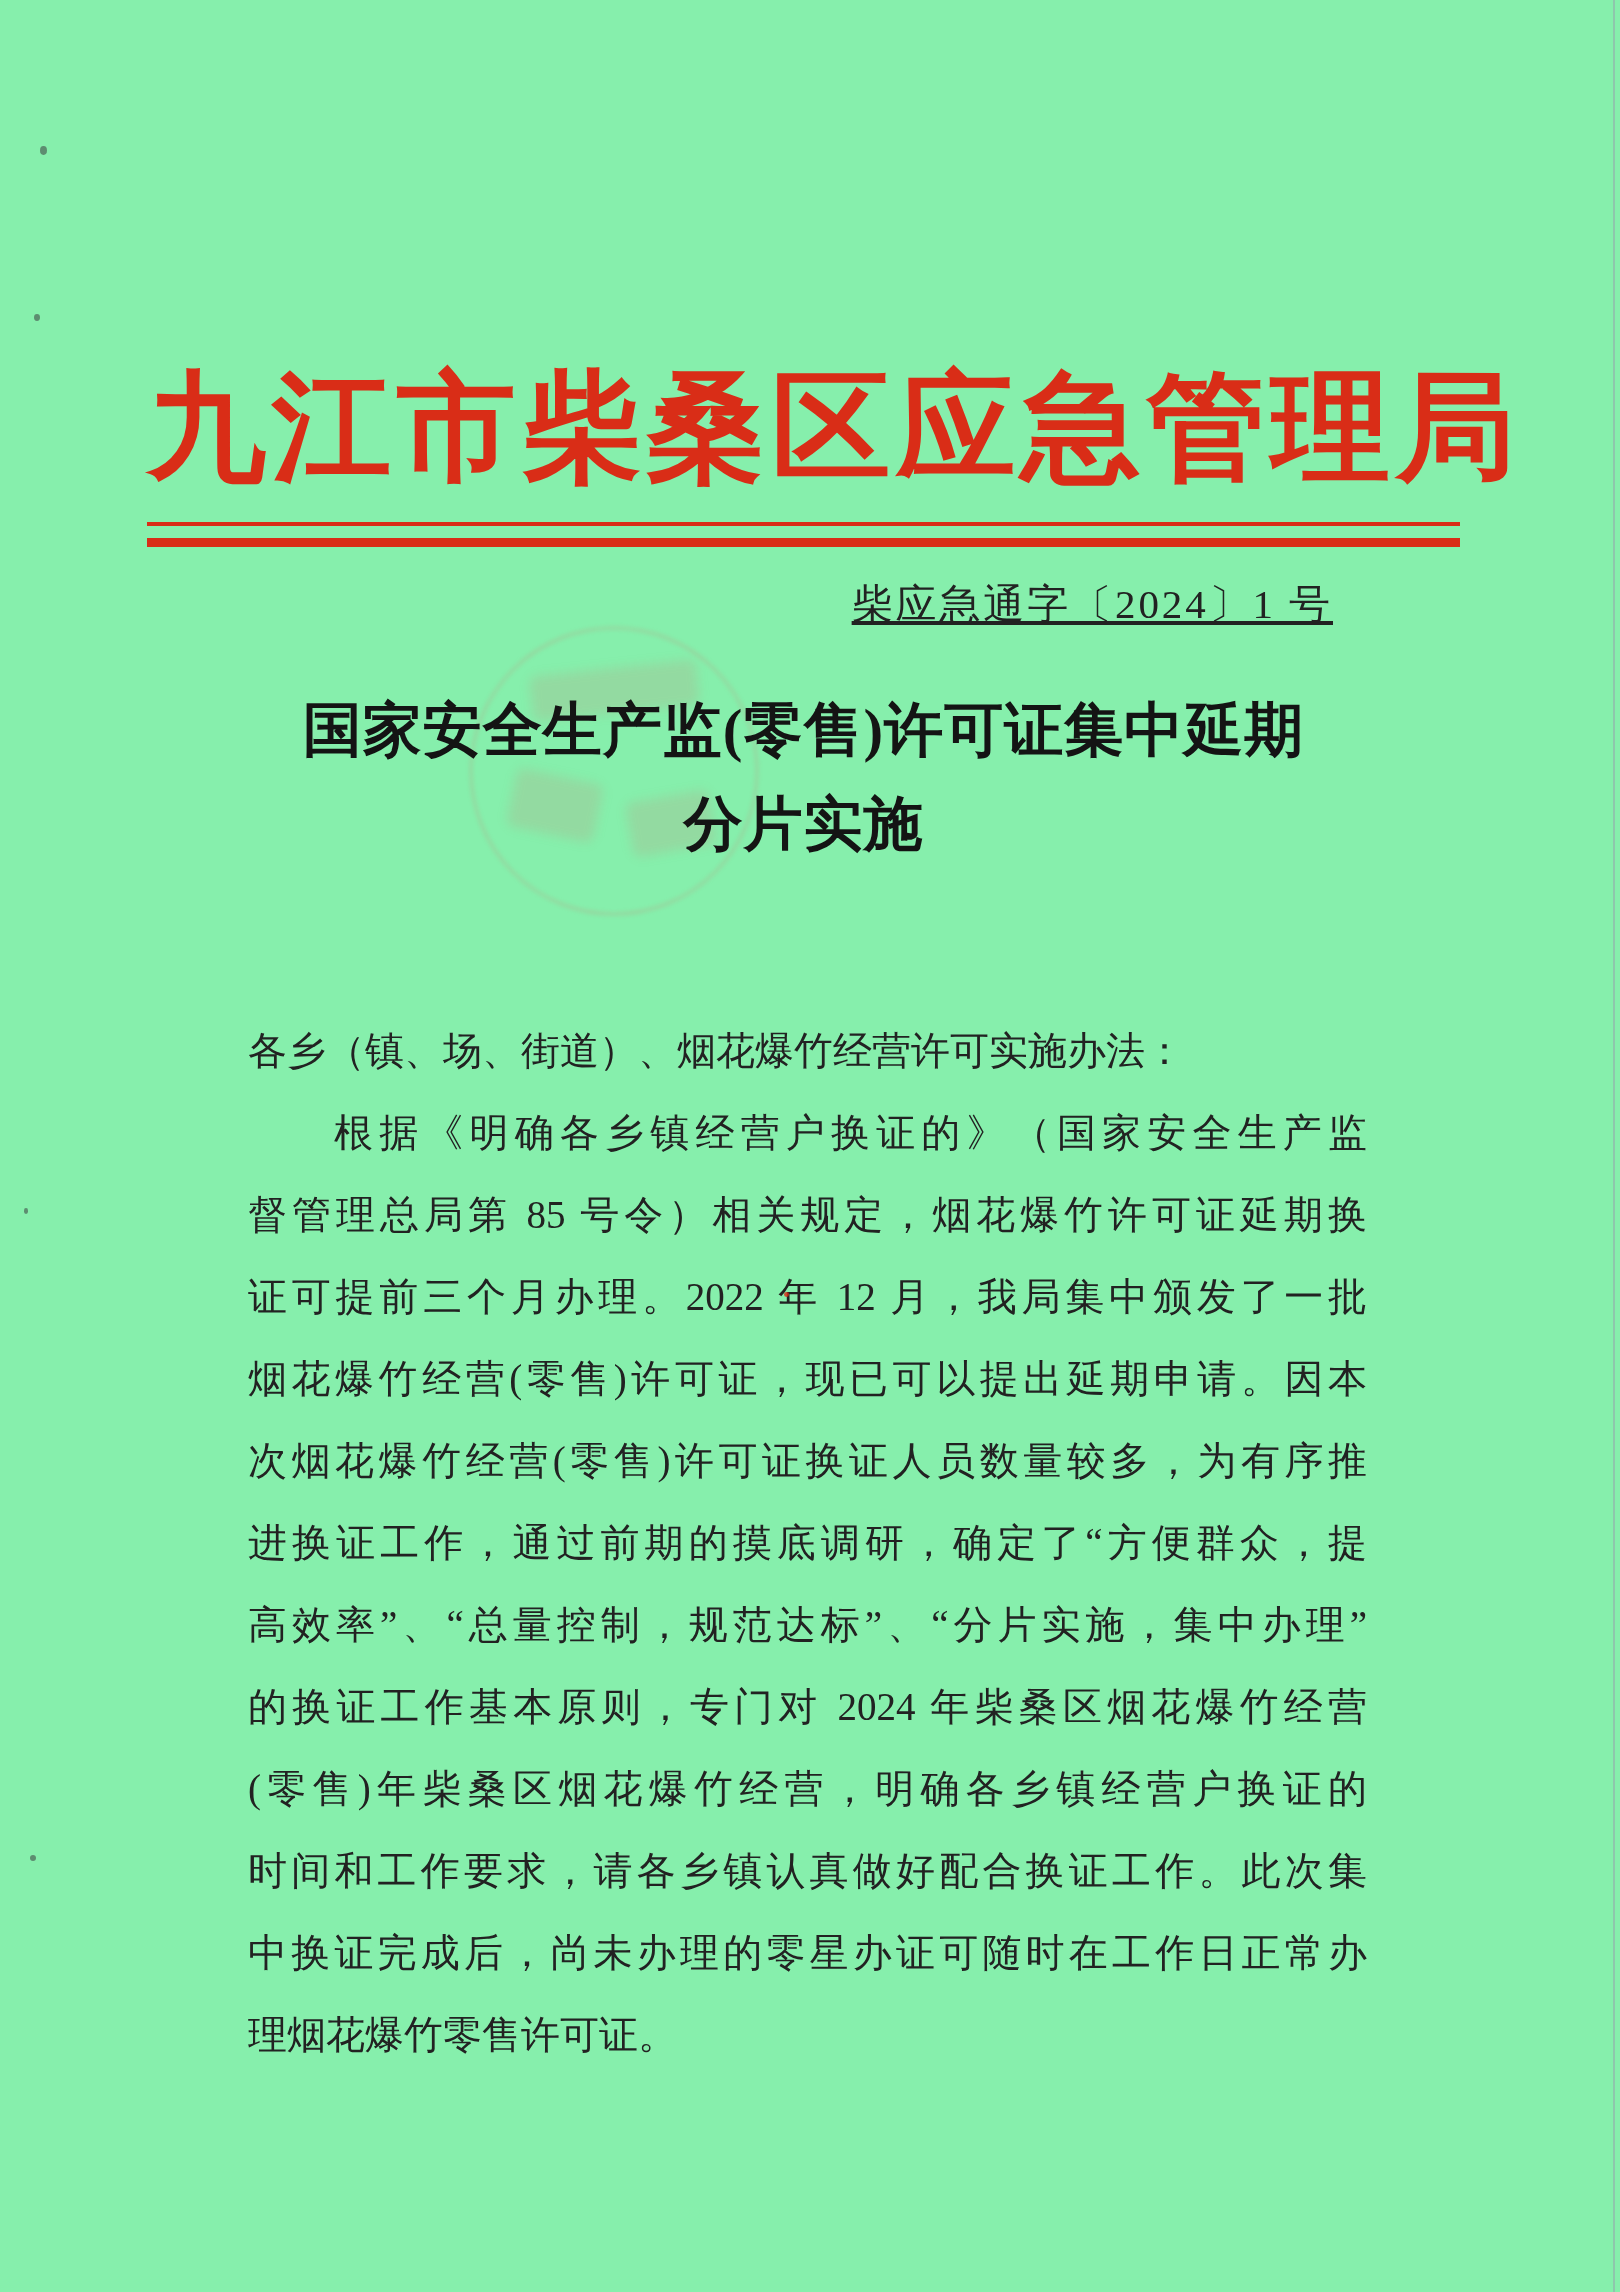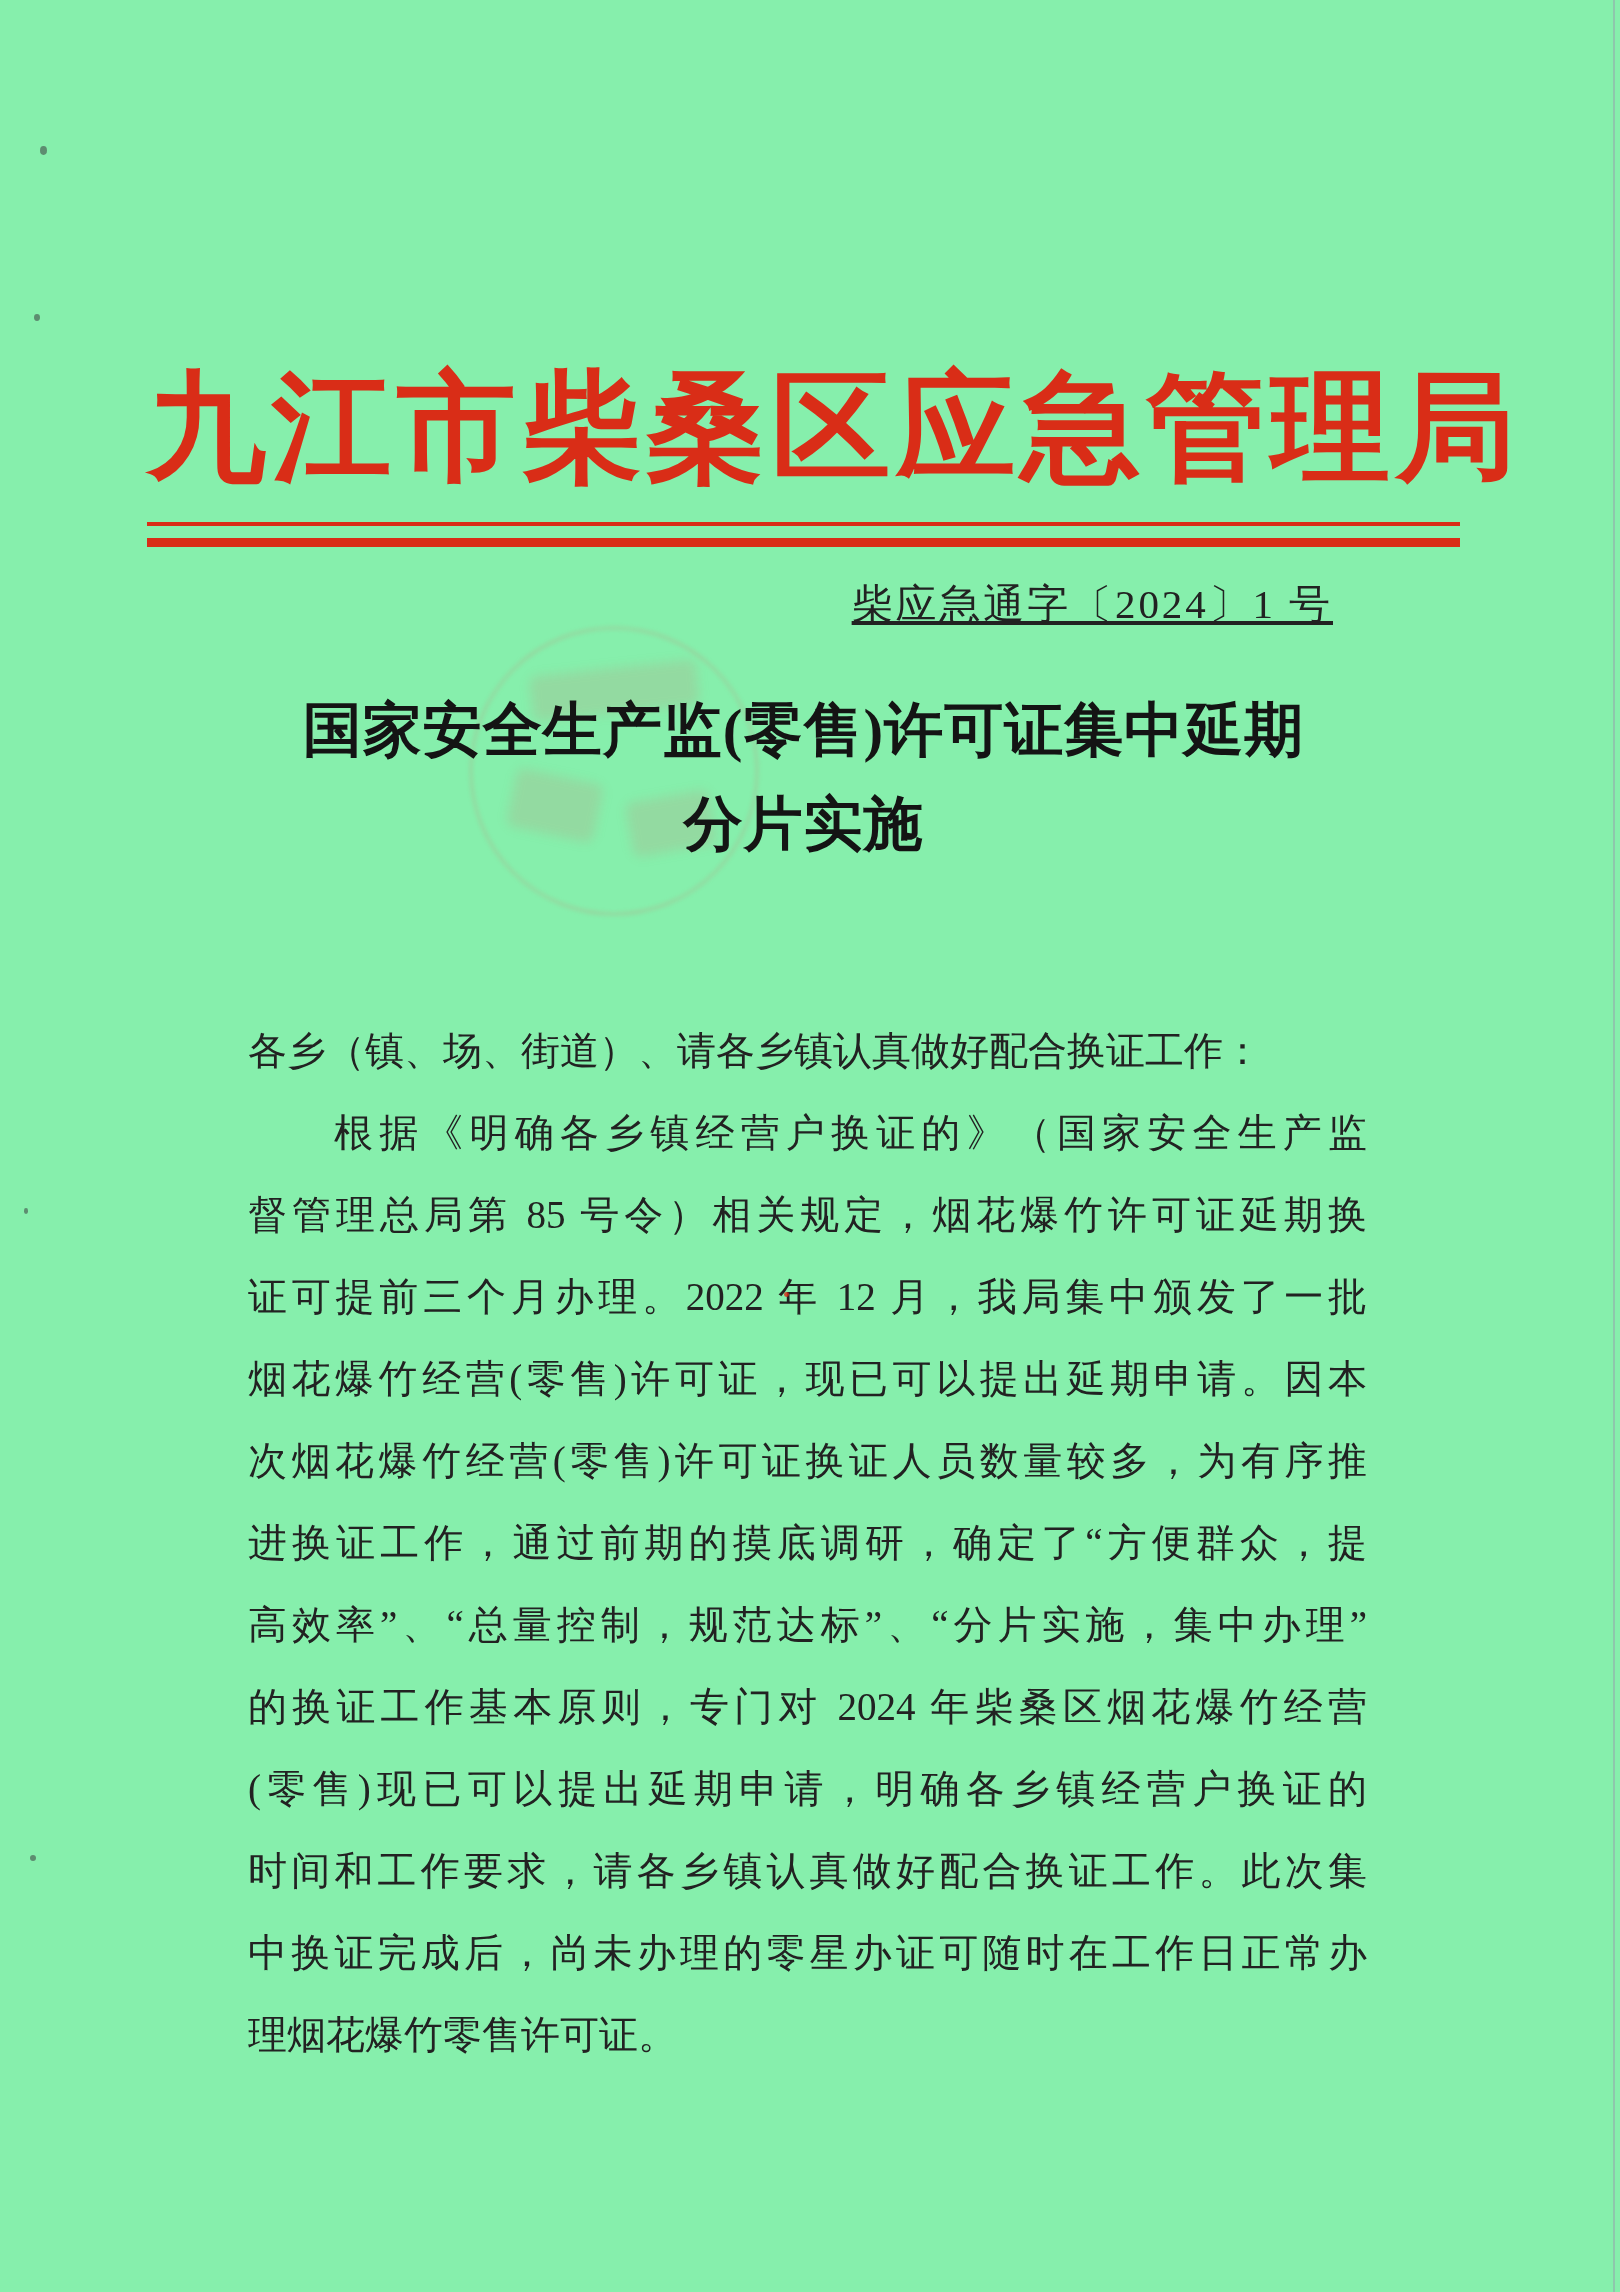--- a/index.html
+++ b/index.html
@@ -77,30 +77,30 @@
     <div class="blob b2"></div>
     <div class="blob b3"></div>
   </div>
 
   <div class="doc-title">
     <div>国家安全生产监(零售)许可证集中延期</div>
     <div>分片实施</div>
   </div>
 
   <div class="body-text">
-    <div class="line left">各乡（镇、场、街道）、请各乡镇认真做好配合换证工作：</div>
+    <div class="line left">各乡（镇、场、街道）、烟花爆竹经营许可实施办法：</div>
     <div class="line indent">根据《明确各乡镇经营户换证的》（国家安全生产监</div>
     <div class="line">督管理总局第 85 号令）相关规定，烟花爆竹许可证延期换</div>
     <div class="line">证可提前三个月办理。2022 年 12 月，我局集中颁发了一批</div>
     <div class="line">烟花爆竹经营(零售)许可证，现已可以提出延期申请。因本</div>
     <div class="line">次烟花爆竹经营(零售)许可证换证人员数量较多，为有序推</div>
     <div class="line">进换证工作，通过前期的摸底调研，确定了“方便群众，提</div>
     <div class="line">高效率”、“总量控制，规范达标”、“分片实施，集中办理”</div>
     <div class="line">的换证工作基本原则，专门对 2024 年柴桑区烟花爆竹经营</div>
-    <div class="line">(零售)现已可以提出延期申请，明确各乡镇经营户换证的</div>
+    <div class="line">(零售)年柴桑区烟花爆竹经营，明确各乡镇经营户换证的</div>
     <div class="line">时间和工作要求，请各乡镇认真做好配合换证工作。此次集</div>
     <div class="line">中换证完成后，尚未办理的零星办证可随时在工作日正常办</div>
     <div class="line left">理烟花爆竹零售许可证。</div>
   </div>
 
   <div class="scan-edge"></div>
   <div class="speck" style="left:40px;top:146px;width:6.9px;height:8.8px;"></div>
   <div class="speck" style="left:34px;top:314px;width:5.9px;height:6.9px;"></div>
   <div class="speck" style="left:23.5px;top:1208px;width:4.9px;height:5.9px;"></div>
   <div class="speck" style="left:30px;top:1855px;width:5.9px;height:5.9px;"></div>

